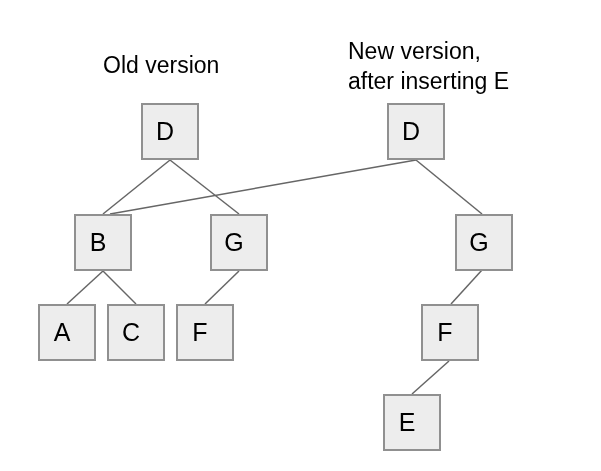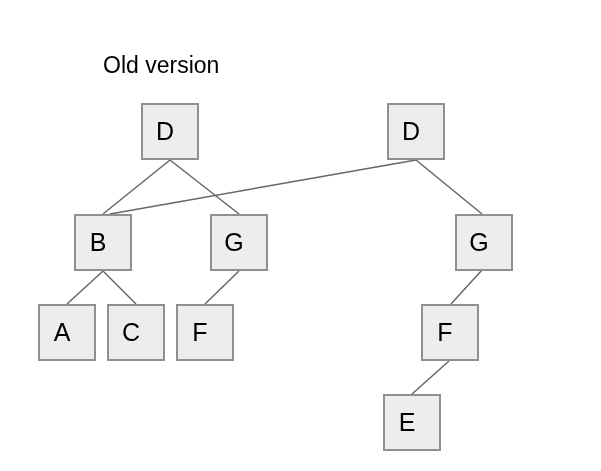--- a/index.html
+++ b/index.html
@@ -93,13 +93,17 @@
         <span class="node-label" style="color: rgb(0, 0, 0);">G</span>
       </div>
       <div class="node" style="left: 421px; top: 304px; width: 58px; height: 57px; background: rgb(237, 237, 237); border: 2px solid rgb(144, 144, 144);">
         <span class="node-label" style="color: rgb(0, 0, 0);">F</span>
       </div>
       <div class="node" style="left: 383px; top: 394px; width: 58px; height: 57px; background: rgb(237, 237, 237); border: 2px solid rgb(144, 144, 144);">
         <span class="node-label" style="color: rgb(0, 0, 0);">E</span>
       </div>
     </div>
   <div class="title title-old">Old version</div>
+  <div class="title title-new">
+    <span class="tline">New version,</span>
+    <span class="tline">after inserting E</span>
+  </div>
 </div>
 
 </body></html>

